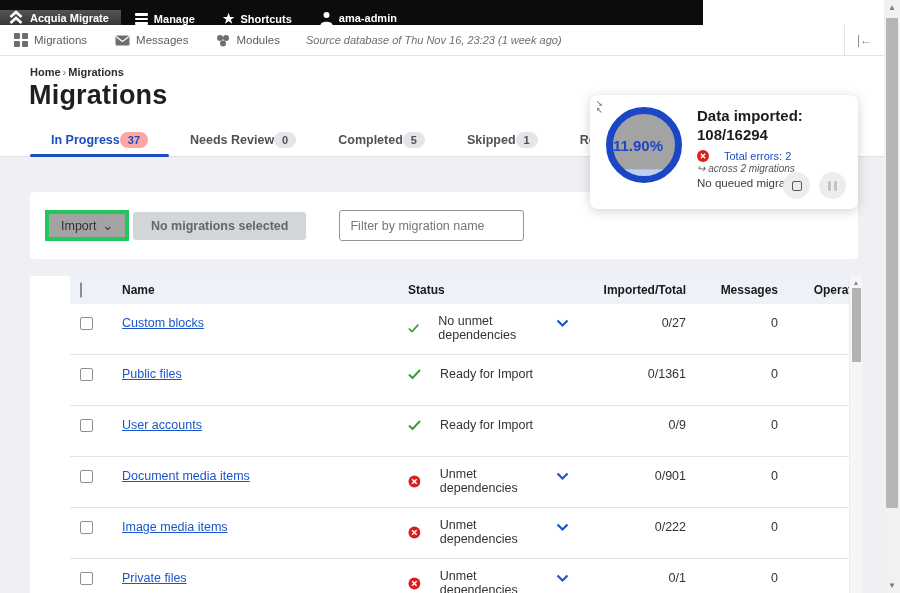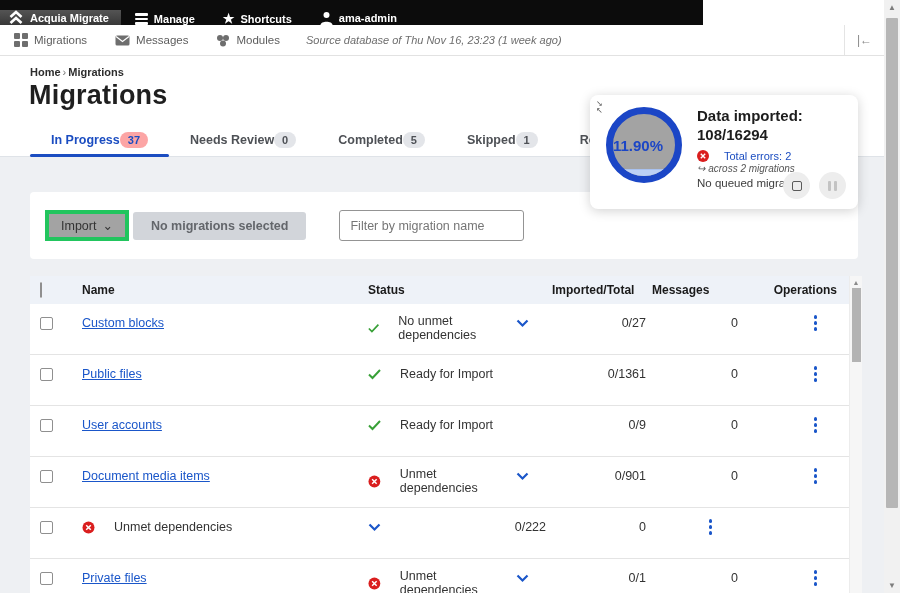--- a/index.html
+++ b/index.html
@@ -86,32 +86,32 @@
   .queue-line { margin-top:3px; font-size:11.5px; color:#3d3d3d; }
   .card-buttons { position:absolute; right:12px; bottom:10px; display:flex; gap:9px; }
   .round-btn { width:27px; height:27px; border-radius:50%; background:#ededed; border:none;
     display:flex; align-items:center; justify-content:center; cursor:pointer; }
   .stop-glyph { width:10px; height:10px; border:1.6px solid #5a5a5a; border-radius:2px; }
   .pause-glyph { display:flex; gap:2.5px; }
   .pause-glyph span { width:3px; height:10px; background:#c3c3c3; border-radius:1px; }
 
   
   .table-card { position:absolute; top:220px; left:30px; width:832px; height:317px;
-    background:#fff; overflow:hidden; }
+    background:#fff; overflow:hidden;padding-left:40px; }
   .t-head, .t-row { display:grid;
     grid-template-columns:52px 286px 148px 36px 100px 92px 105px; align-items:center; }
   .t-head { height:28px; background:#eef2f8; font-size:12px; font-weight:bold; color:#1a1a1a; }
   .t-row { height:51px; border-bottom:1px solid #e4e4e4; font-size:12.5px; color:#333;
     align-items:start; padding-top:10px; }
   .t-row > div { display:flex; align-items:center; min-height:18px; }
   .cell-check { padding-left:10px; }
   .checkbox { width:13px; height:13px; border:1.5px solid #8f8f8f; border-radius:2px;
     background:#fff; cursor:pointer; }
   .cell-right { justify-content:flex-end; padding-right:6px; }
-  .head-right { text-align:left; padding-right:6px; }
+  .head-right { text-align:right; padding-right:6px; }
   .head-ops { text-align:right; padding-right:12px; }
   .cell-ops { justify-content:flex-end; padding-right:32px; }
   .mig-link { color:#1a56c9; text-decoration:underline; cursor:pointer; }
   .status-cell { gap:19px; }
   .kebab { display:flex; flex-direction:column; gap:2.5px; cursor:pointer; }
   .kebab span { width:3.5px; height:3.5px; border-radius:50%; background:#1a56c9; }
   .chev-btn { cursor:pointer; display:flex; }
   .hidden { visibility:hidden; }
 
   
@@ -414,20 +414,23 @@
                 <span></span>
                 <span></span>
                 <span></span>
               </span>
     </div>
   </div>
           <div class="t-row">
     <div class="cell-check">
               <span class="checkbox"></span>
             </div>
+    <div>
+              <a class="mig-link">Image media items</a>
+            </div>
     <div class="status-cell">
 
       <svg width="13" height="13" viewBox="0 0 13 13">
         <circle cx="6.5" cy="6.5" r="6" fill="#da1e1e"></circle>
         <path d="M4.2 4.2 L8.8 8.8 M8.8 4.2 L4.2 8.8" stroke="#fff" stroke-width="1.5"></path>
       </svg>
       <span>Unmet dependencies</span>
     </div>
     <div>
       <span class="chev-btn">

